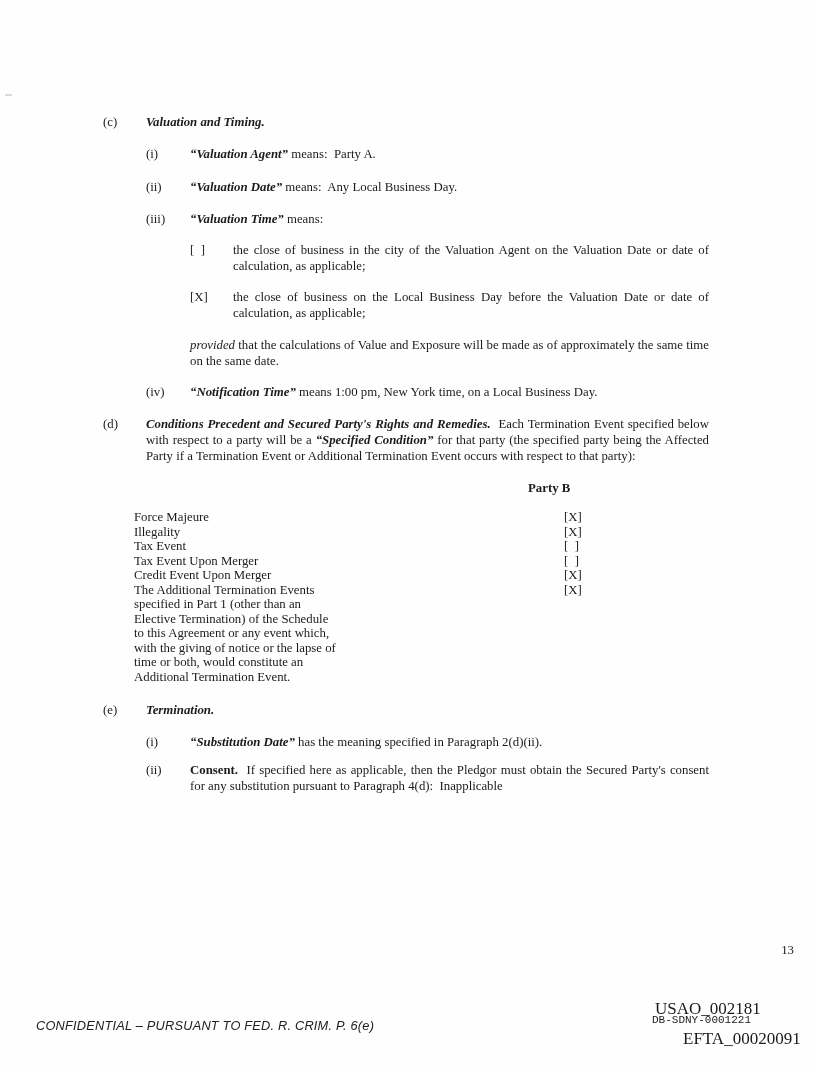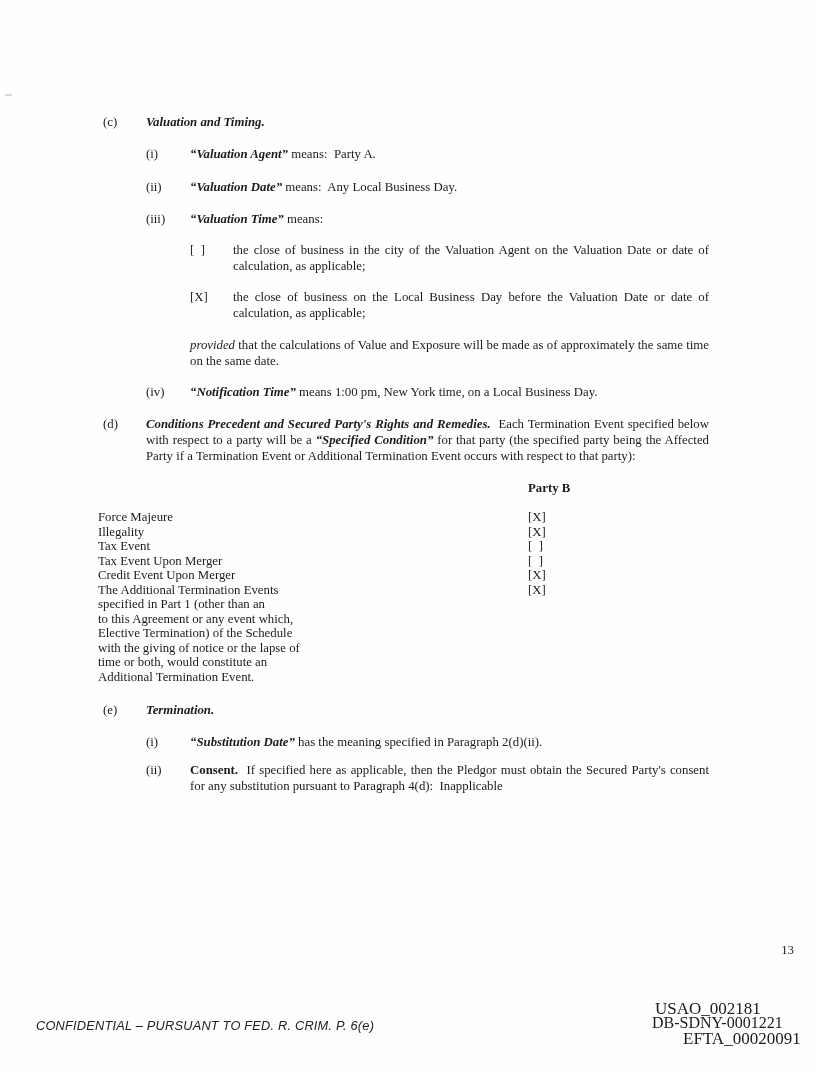--- a/index.html
+++ b/index.html
@@ -18,30 +18,30 @@
   .l3 { margin-left:87px; }
   .l3 > .lab { width:43px; }
   .ind2 { margin-left:87px; }
   .body { flex:1 1 auto; }
   .bi { font-weight:bold; font-style:italic; }
   .b  { font-weight:bold; }
   .i  { font-style:italic; }
   .just { text-align:justify; }
   .mt16 { margin-top:16px; } .mt17 { margin-top:17px; } .mt15 { margin-top:15px; }
   .mt18 { margin-top:18px; } .mt12 { margin-top:12px; }
-  .mt14 { margin-top:14px; }
+  .mt14 { margin-top:14px;margin-left:36px; }
   .table { margin-left:-5px; width:612px; }
   .thead { margin-left:430px; font-weight:bold; }
   .trow { display:flex; line-height:14.5px; }
   .trow > .tl { flex:0 0 430px; }
   .trow > .tm { flex:0 0 auto; }
   .pagenum { position:absolute; left:0; right:22px; top:943px; text-align:right; }
   .conf { position:absolute; left:36px; top:1018px; font-family:"Liberation Sans", sans-serif; font-size:12.8px; letter-spacing:.2px; color:#222;font-style:italic; }
   .stamp1 { position:absolute; left:655px; top:999px;  font-size:17px; }
-  .stamp2 { position:absolute; left:652px; top:1014px; font-size:16px; }
+  .stamp2 { position:absolute; left:652px; top:1014px; font-size:11px;font-family:Liberation Mono, monospace; }
   .stamp3 { position:absolute; left:683px; top:1029px; font-size:17px; }
 </style>
 </head>
 <body>
 
 <div class="page">
   <div class="speck"></div>
 
   <div class="content">
 
@@ -112,25 +112,25 @@
           </div>
         <div class="trow">
             <span class="tl">The Additional Termination Events</span>
             <span class="tm">[X]</span>
           </div>
         <div class="trow">
             <span class="tl">specified in Part 1 (other than an</span>
             <span class="tm"></span>
           </div>
         <div class="trow">
-            <span class="tl">to this Agreement or any event which,</span>
+            <span class="tl">Elective Termination) of the Schedule</span>
             <span class="tm"></span>
           </div>
         <div class="trow">
-            <span class="tl">Elective Termination) of the Schedule</span>
+            <span class="tl">to this Agreement or any event which,</span>
             <span class="tm"></span>
           </div>
         <div class="trow">
             <span class="tl">with the giving of notice or the lapse of</span>
             <span class="tm"></span>
           </div>
         <div class="trow">
             <span class="tl">time or both, would constitute an</span>
             <span class="tm"></span>
           </div>

